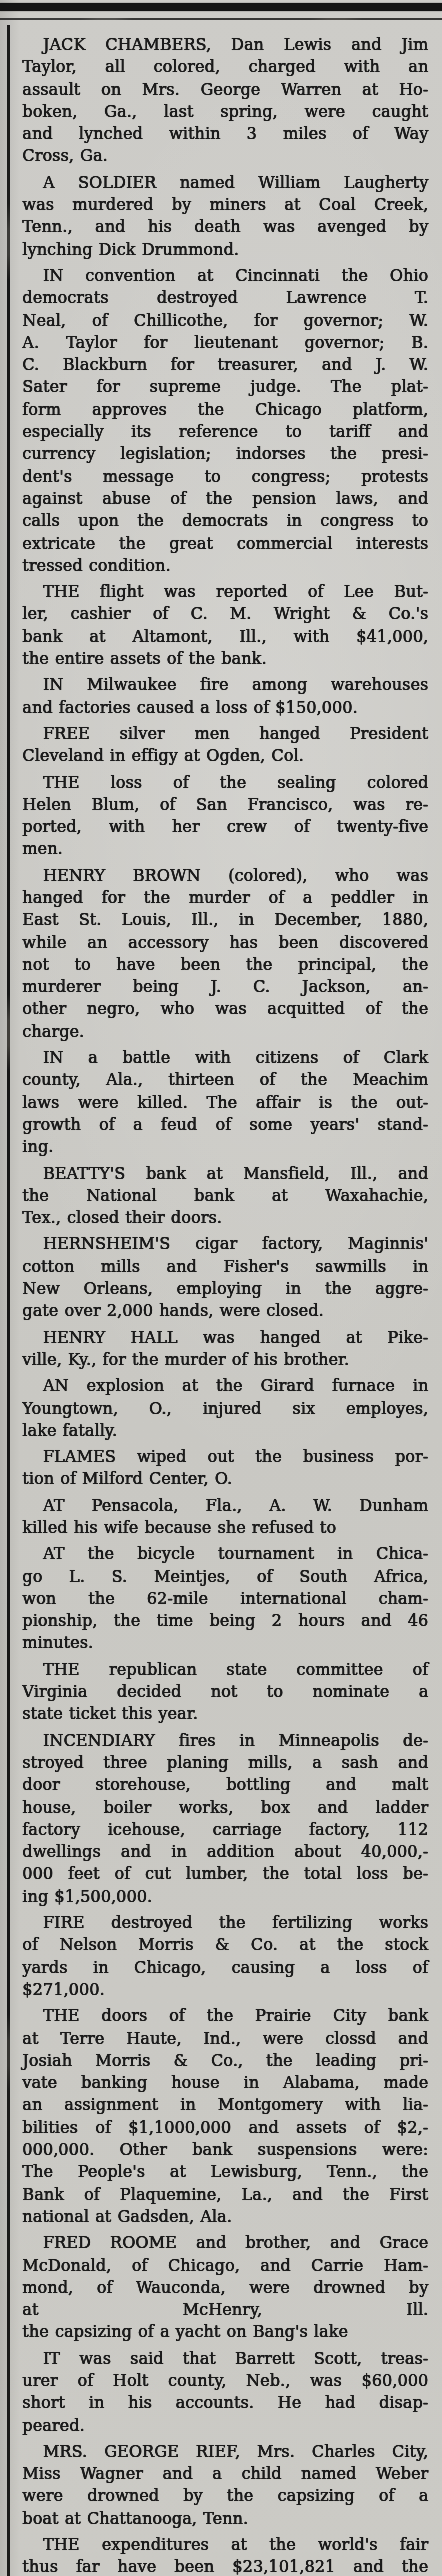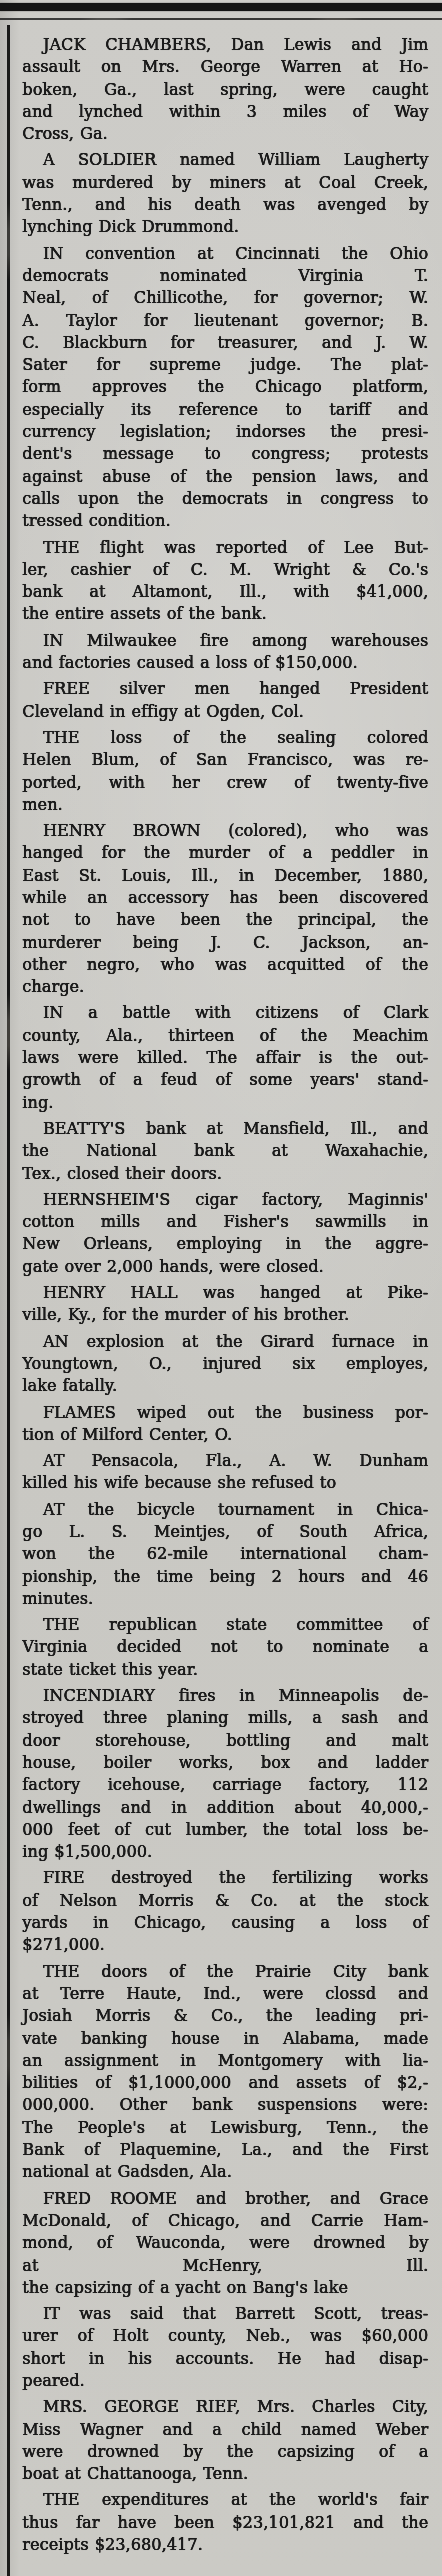--- a/index.html
+++ b/index.html
@@ -63,44 +63,46 @@
 </head>
 <body>
 
 <div class="page">
   <div class="top-bar"></div>
   <div class="top-rule"></div>
   <div class="col-rule"></div>
   <div class="column">
       <div class="para">
         <div class="line first">JACK CHAMBERS, Dan Lewis and Jim</div>
+        <div class="line">Taylor, all colored, charged with an</div>
         <div class="line">assault on Mrs. George Warren at Ho-</div>
         <div class="line">boken, Ga., last spring, were caught</div>
         <div class="line">and lynched within 3 miles of Way</div>
         <div class="line">Cross, Ga.</div>
       </div>
       <div class="para">
         <div class="line first">A SOLDIER named William Laugherty</div>
         <div class="line">was murdered by miners at Coal Creek,</div>
         <div class="line">Tenn., and his death was avenged by</div>
         <div class="line">lynching Dick Drummond.</div>
       </div>
       <div class="para">
         <div class="line first">IN convention at Cincinnati the Ohio</div>
-        <div class="line">democrats nominated Virginia T.</div>
+        <div class="line">democrats destroyed Lawrence T.</div>
         <div class="line">Neal, of Chillicothe, for governor; W.</div>
         <div class="line">A. Taylor for lieutenant governor; B.</div>
         <div class="line">C. Blackburn for treasurer, and J. W.</div>
         <div class="line">Sater for supreme judge. The plat-</div>
         <div class="line">form approves the Chicago platform,</div>
         <div class="line">especially its reference to tariff and</div>
         <div class="line">currency legislation; indorses the presi-</div>
         <div class="line">dent's message to congress; protests</div>
         <div class="line">against abuse of the pension laws, and</div>
         <div class="line">calls upon the democrats in congress to</div>
+        <div class="line">extricate the great commercial interests</div>
         <div class="line">tressed condition.</div>
       </div>
       <div class="para">
         <div class="line first">THE flight was reported of Lee But-</div>
         <div class="line">ler, cashier of C. M. Wright &amp; Co.'s</div>
         <div class="line">bank at Altamont, Ill., with $41,000,</div>
         <div class="line">the entire assets of the bank.</div>
       </div>
       <div class="para">
         <div class="line first">IN Milwaukee fire among warehouses</div>

